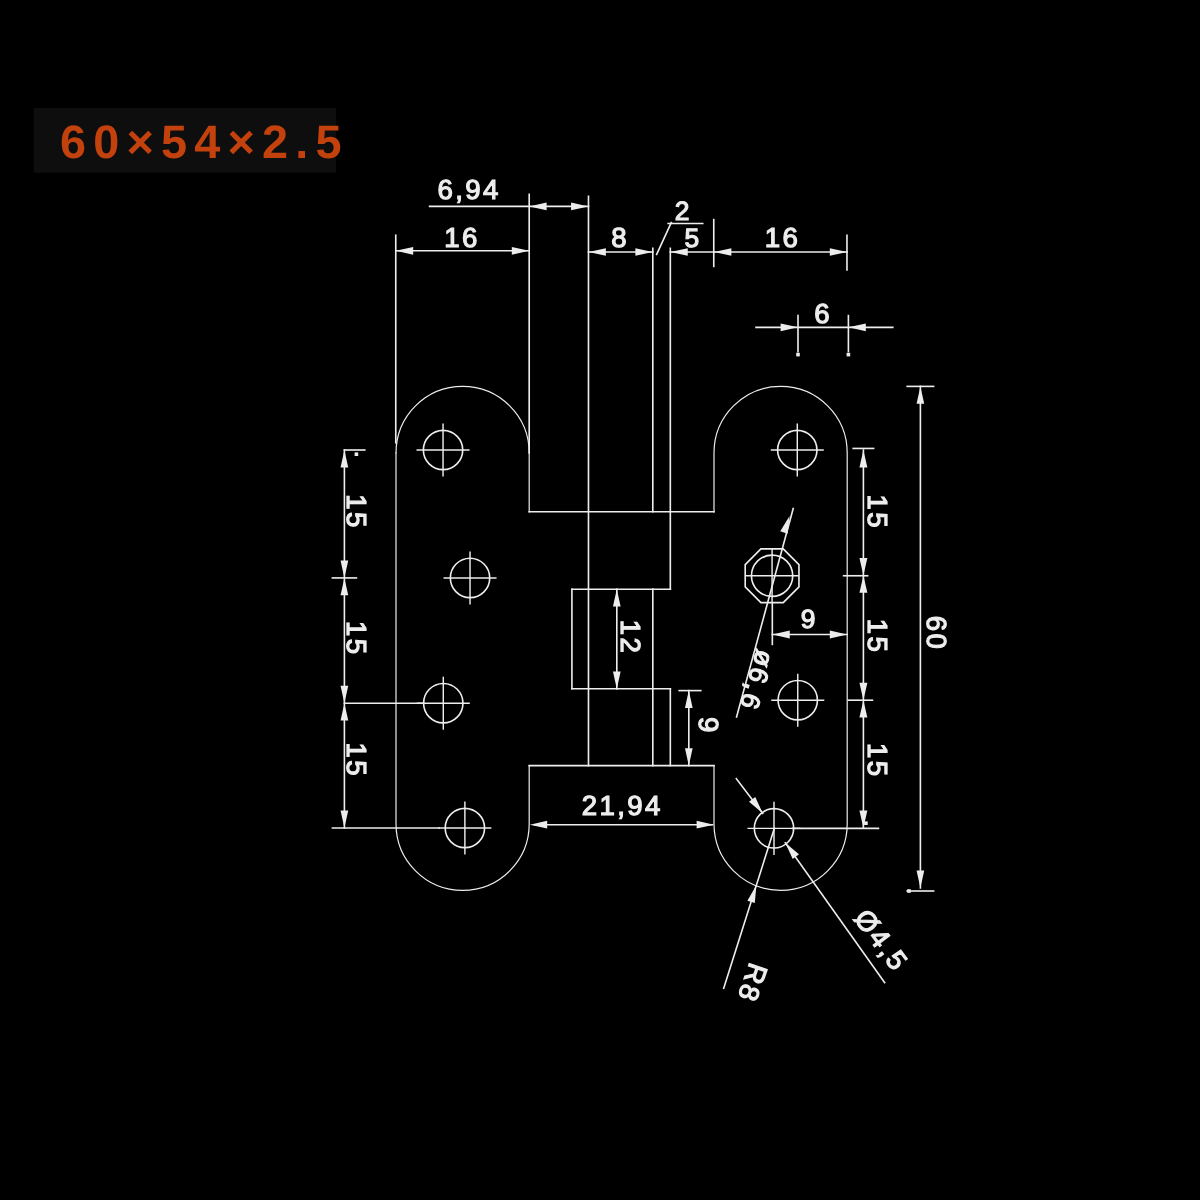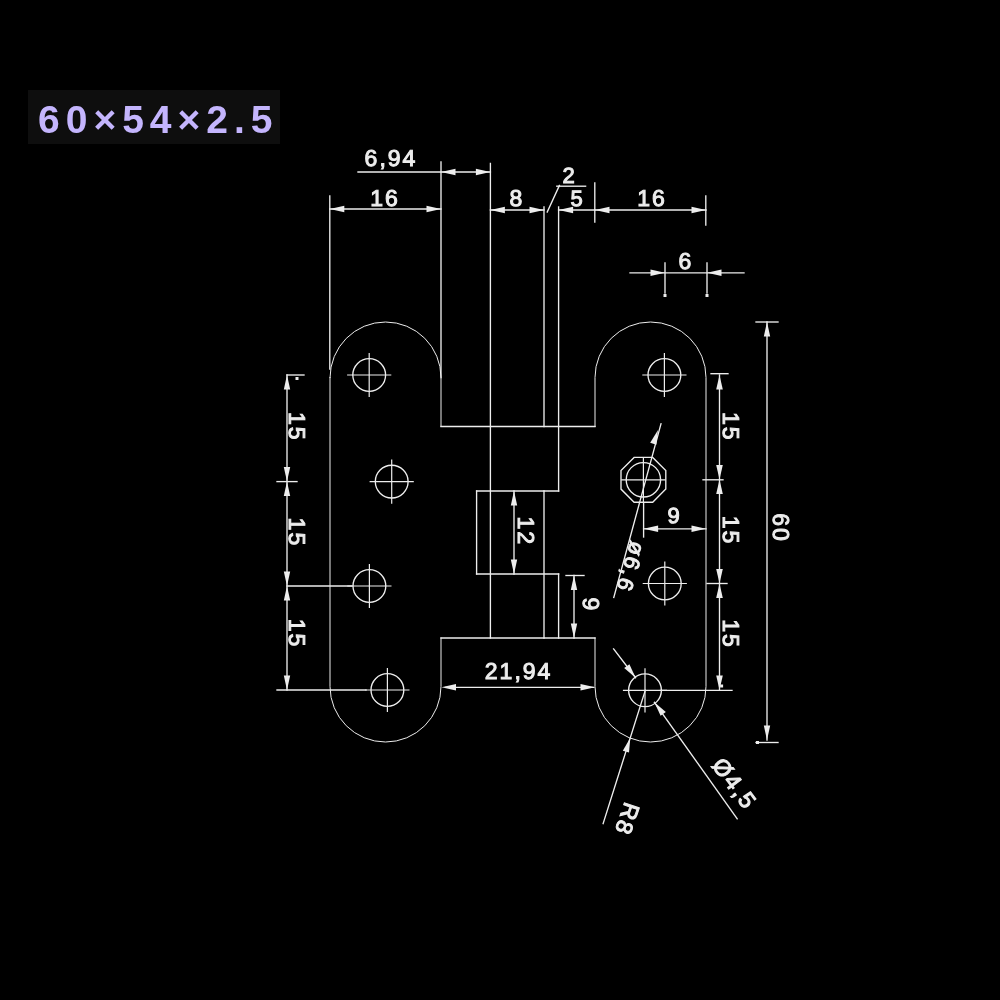--- a/index.html
+++ b/index.html
@@ -6,21 +6,21 @@
 #page{position:relative;width:1000px;height:1000px;background:#000;overflow:hidden;}
 svg text{font-family:"Liberation Sans",sans-serif;fill:#ededed;-webkit-font-smoothing:antialiased;text-rendering:geometricPrecision;}
 </style>
 </head>
 <body>
 
 <div id="page">
 
 <div style="position:absolute;left:28px;top:90px;width:252px;height:54px;background:#0e0e0e;"></div>
 
-<div style="position:absolute;left:38px;top:98px;font-family:'Liberation Sans',sans-serif;font-weight:bold;font-size:39px;color:#c4b5fd;letter-spacing:6px;">60×54×2.5</div>
+<div style="position:absolute;left:50px;top:98px;font-family:'Liberation Sans',sans-serif;font-weight:bold;font-size:39px;color:#c2410c;letter-spacing:6px;">60×54×2.5</div>
 
 <svg width="1000" height="1000" viewBox="0 0 1000 1000" fill="none" stroke="#ededed" stroke-linecap="square" style="position:absolute;left:0;top:0">
 
 <path d="M 330.0 377.5 A 55.5 55.5 0 0 1 441.0 377.5 L 441.0 426.5"></path>
 <path d="M 330.0 377.5 L 330.0 686.5 A 55.5 55.5 0 0 0 441.0 686.5 L 441.0 638.0"></path>
 
 <path d="M 595.0 426.5 L 595.0 377.5 A 55.5 55.5 0 0 1 706.0 377.5 L 706.0 686.5 A 55.5 55.5 0 0 1 595.0 686.5 L 595.0 638.0"></path>
 <line x1="441.0" y1="426.5" x2="595.0" y2="426.5" stroke-width="1.35"></line>
 <line x1="441.0" y1="638.0" x2="595.0" y2="638.0" stroke-width="1.35"></line>
 

